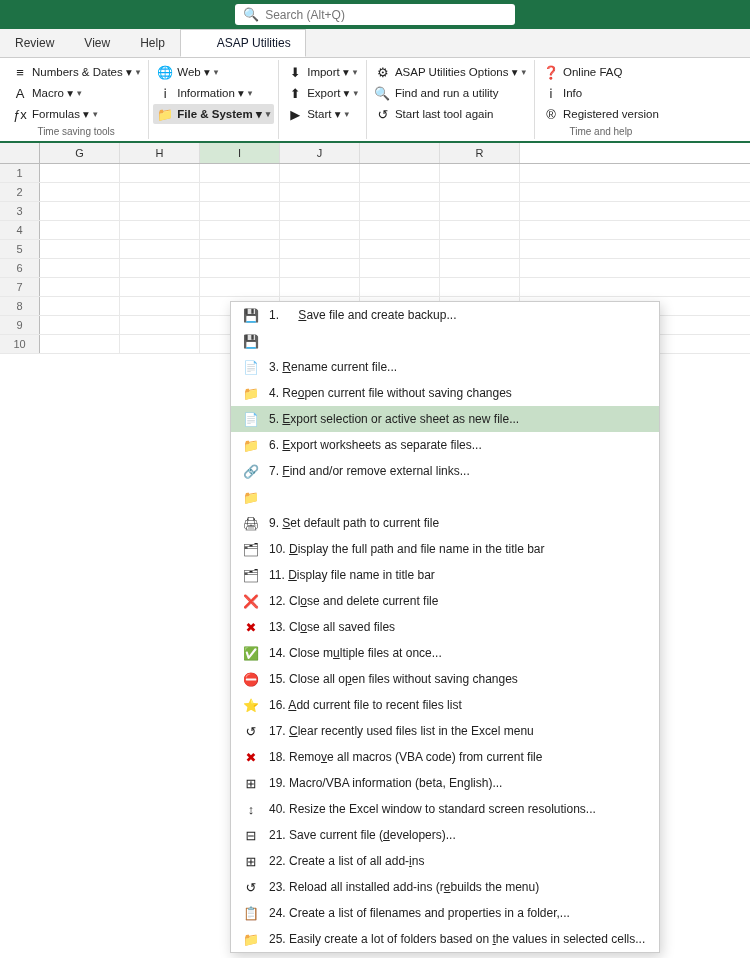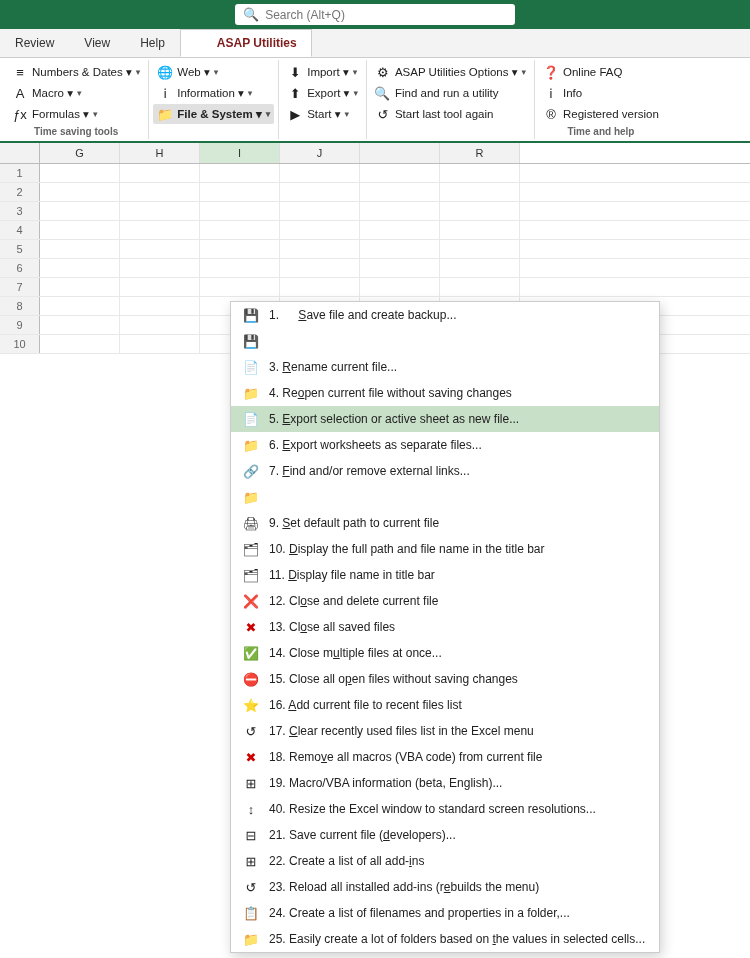--- a/index.html
+++ b/index.html
@@ -43,22 +43,22 @@
       padding: 6px 14px;
       font-size: 12px;
       cursor: pointer;
       color: #333;
       border: 1px solid transparent;
     }
     .ribbon-tab.active {
       background: #fff;
       border-color: #ccc;
       border-bottom-color: #fff;
-      font-weight: bold;
-      color: #7f1d1d;
+      font-weight: normal;
+      color: #0f172a;
       padding-left: 36px;
     }
 
     
     .ribbon-toolbar {
       background: #fff;
       border-bottom: 2px solid #1e7145;
       display: flex;
       align-items: stretch;
       padding: 2px 4px;
@@ -95,21 +95,20 @@
     .ribbon-btn.dropdown::after {
       content: '▾';
       font-size: 9px;
       color: #555;
     }
     .ribbon-group-label {
       font-size: 10px;
       color: #666;
       text-align: center;
       margin-top: 2px;
-      font-weight: bold;
     }
     .icon-box {
       width: 16px;
       height: 16px;
       display: inline-flex;
       align-items: center;
       justify-content: center;
       font-size: 13px;
     }
 

